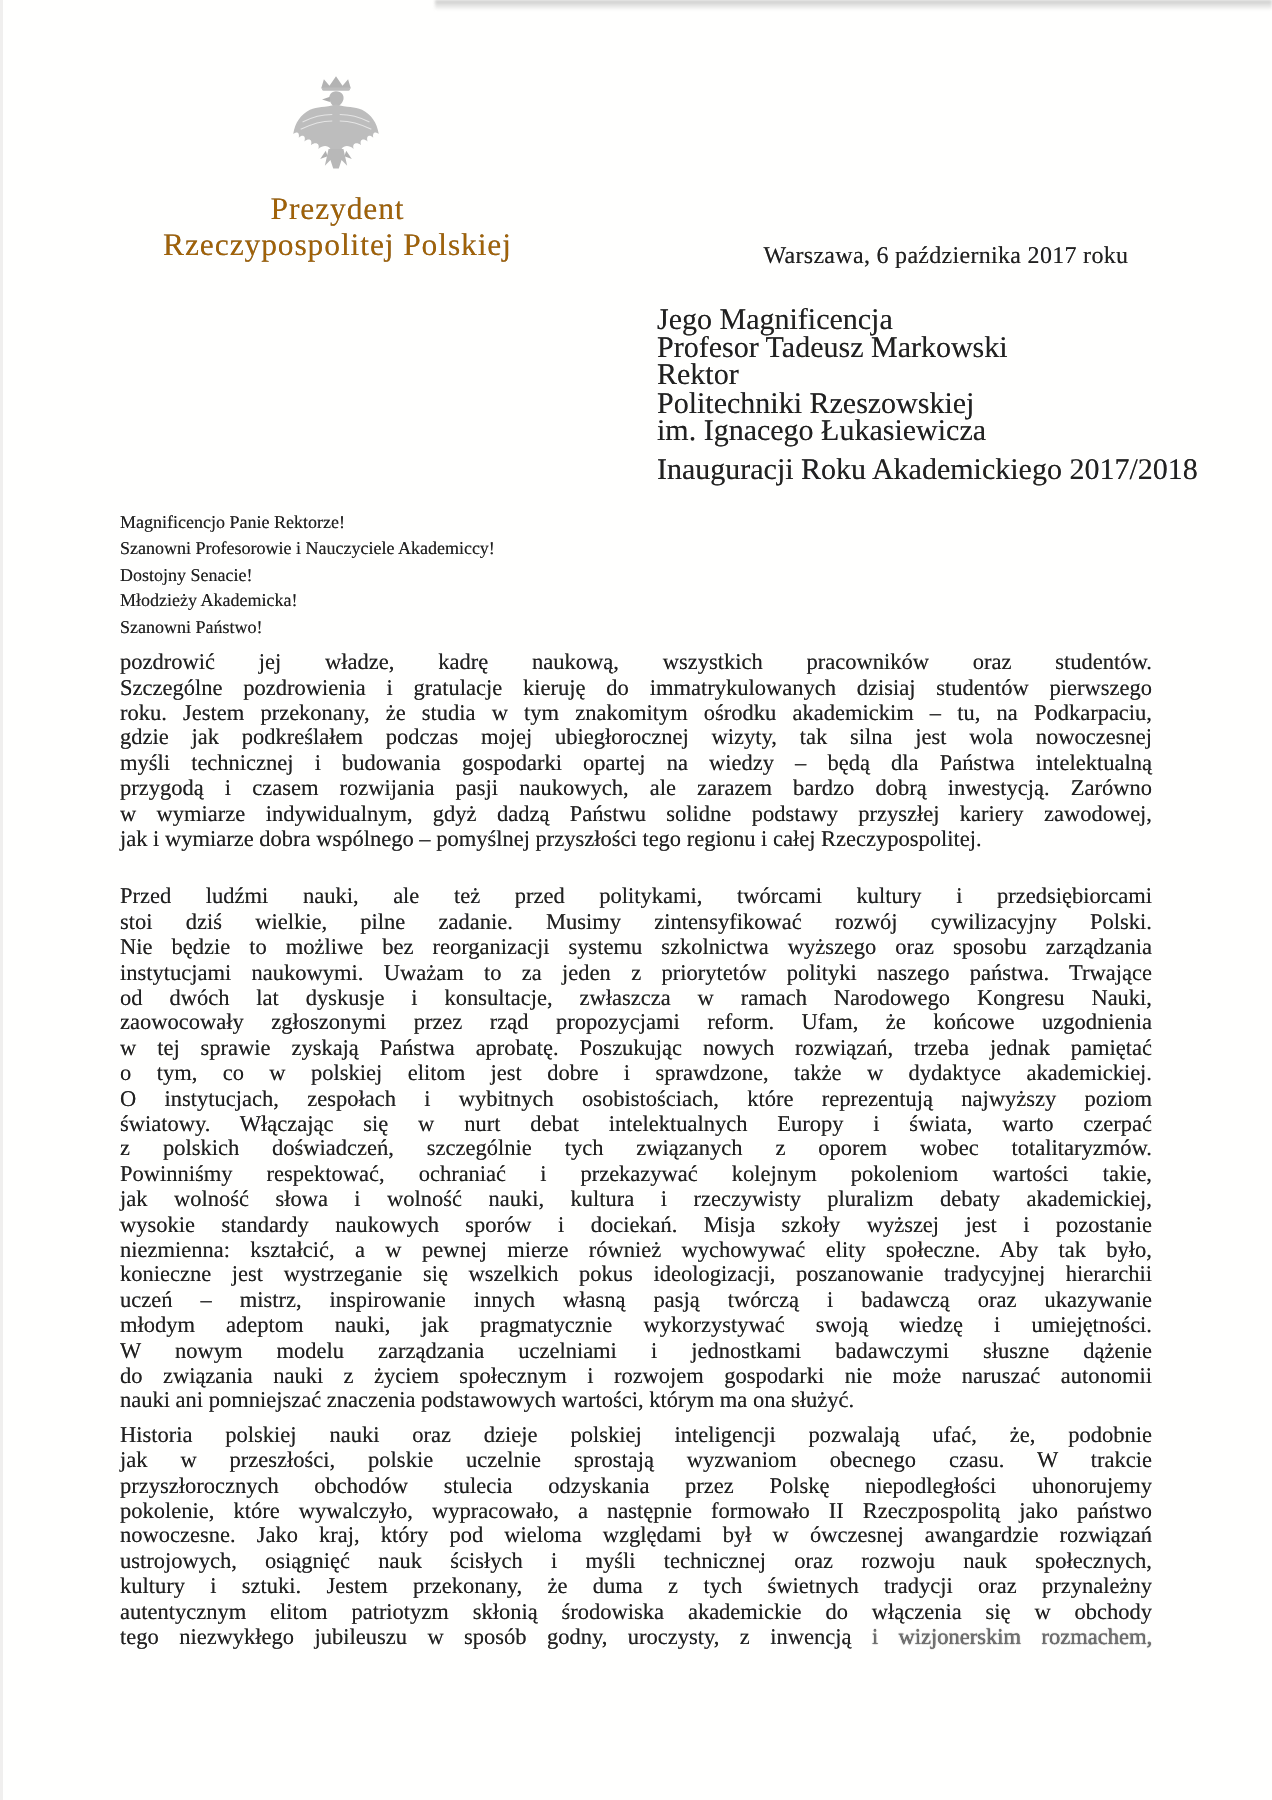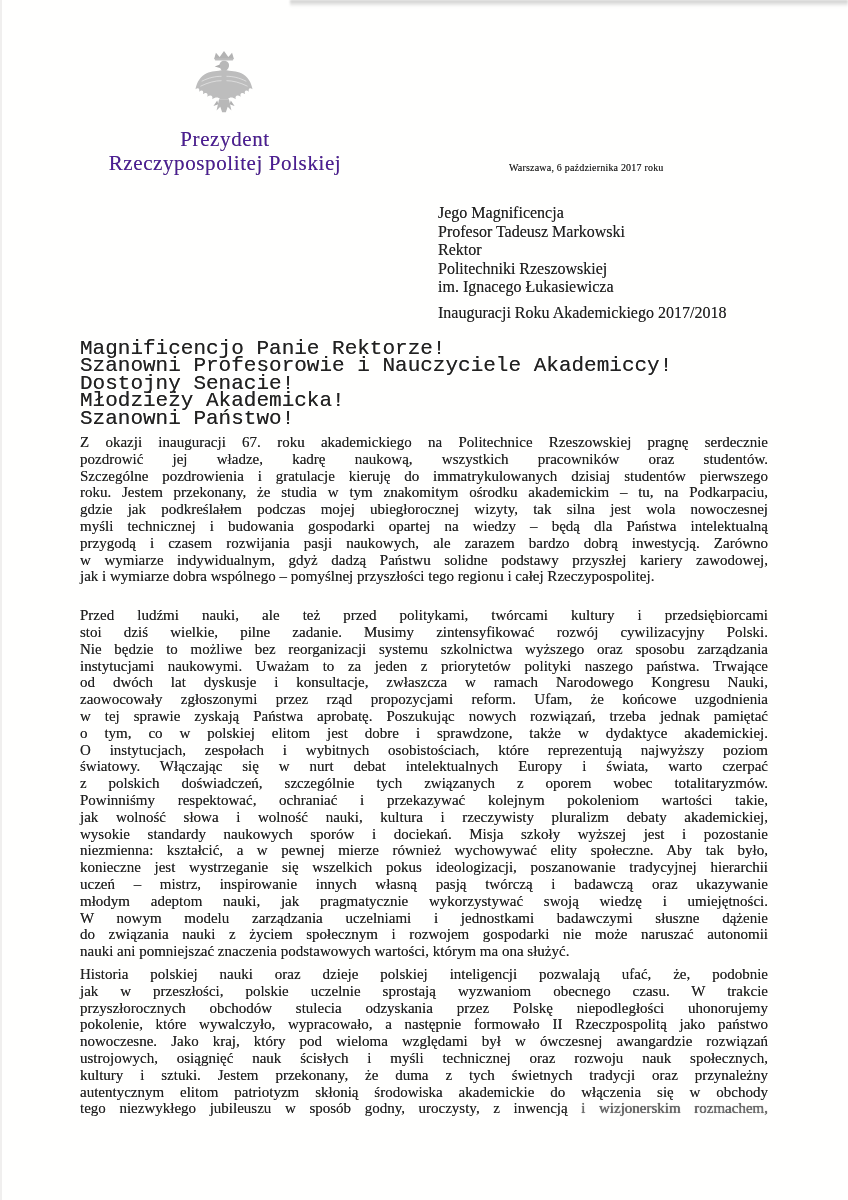--- a/index.html
+++ b/index.html
@@ -21,42 +21,42 @@
     pointer-events:none;
   }
   .emblem{
     position:absolute;left:193px;top:50px;width:62px;height:70px;
   }
   .office{
     position:absolute;left:88px;top:127px;width:274px;
     text-align:center;
     font-size:21px;line-height:24px;
     letter-spacing:0.6px;
-    color:#4c1d95;
+    color:#a16207;
     text-shadow:0 0 0.4px rgba(43,43,43,.55);
   }
   .dateline{
     position:absolute;left:509px;top:162px;
-    font-size:10px;
+    font-size:16px;
     letter-spacing:0.2px;
     text-shadow:0 0 0.3px rgba(33,33,33,.6);
   }
   .recipient{
     position:absolute;left:438px;top:204px;
-    font-size:16px;line-height:18.6px;
+    font-size:20px;line-height:18.6px;
     text-shadow:0 0 0.3px rgba(33,33,33,.6);
   }
   .recipient .group{margin:0;}
   .recipient .group + .group{margin-top:7px;}
   .column{
     position:absolute;left:80px;top:340px;width:688px;
     font-size:15px;
     text-shadow:0 0 0.3px rgba(33,33,33,.65);
   }
-  .salutation{font-size:21px;line-height:17.4px;font-family:Liberation Mono, monospace;}
+  .salutation{font-size:12px;line-height:17.4px;}
   .para{margin-top:22px;}
   .para.first{margin-top:7px;}
   .para.gap{margin-top:6px;}
   .para .line{
     line-height:16.8px;
     text-align:justify;
     text-align-last:justify;
     white-space:normal;
   }
   .para .line.last-line{text-align-last:left;}
@@ -114,21 +114,20 @@
 
   <div class="column">
     <div class="salutation">
         <div class="line">Magnificencjo Panie Rektorze!</div>
         <div class="line">Szanowni Profesorowie i Nauczyciele Akademiccy!</div>
         <div class="line">Dostojny Senacie!</div>
         <div class="line">Młodzieży Akademicka!</div>
         <div class="line last-line">Szanowni Państwo!</div>
       </div>
     <div class="para first">
-        <div class="line">Z okazji inauguracji 67. roku akademickiego na Politechnice Rzeszowskiej pragnę serdecznie</div>
         <div class="line">pozdrowić jej władze, kadrę naukową, wszystkich pracowników oraz studentów.</div>
         <div class="line">Szczególne pozdrowienia i gratulacje kieruję do immatrykulowanych dzisiaj studentów pierwszego</div>
         <div class="line">roku. Jestem przekonany, że studia w tym znakomitym ośrodku akademickim – tu, na Podkarpaciu,</div>
         <div class="line">gdzie jak podkreślałem podczas mojej ubiegłorocznej wizyty, tak silna jest wola nowoczesnej</div>
         <div class="line">myśli technicznej i budowania gospodarki opartej na wiedzy – będą dla Państwa intelektualną</div>
         <div class="line">przygodą i czasem rozwijania pasji naukowych, ale zarazem bardzo dobrą inwestycją. Zarówno</div>
         <div class="line">w wymiarze indywidualnym, gdyż dadzą Państwu solidne podstawy przyszłej kariery zawodowej,</div>
         <div class="line last-line">jak i wymiarze dobra wspólnego – pomyślnej przyszłości tego regionu i całej Rzeczypospolitej.</div>
       </div>
     <div class="para">

